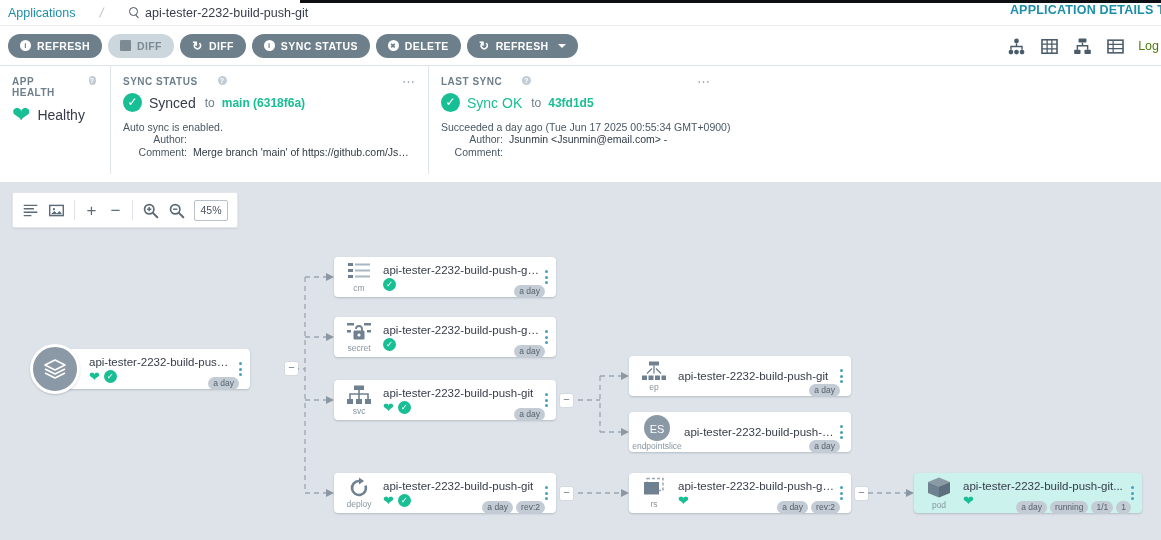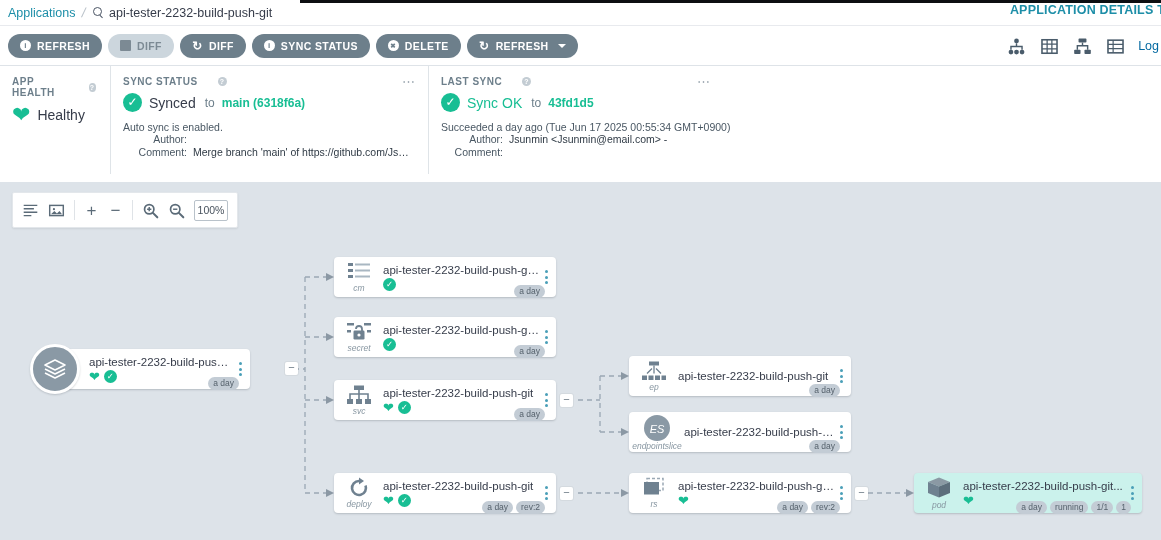--- a/index.html
+++ b/index.html
@@ -8,20 +8,21 @@
     font-family: "Liberation Sans", sans-serif;
     background: #fff; overflow: hidden;
   }
   .app { position: relative; width: 1161px; height: 540px; }
 
   
   .topbar {
     height: 26px; display: flex; align-items: center;
     padding: 0 8px; background: #fff; position: relative;
     border-bottom: 1px solid #e8eaee;
+    gap: 18px;
   }
   .crumb-link { color: #1d8ea8; font-size: 12.5px; cursor: pointer; }
   .crumb-sep { color: #b8c0c8; margin: 0 7px; font-size: 13px; transform: skewX(-12deg); }
   .crumb-search { display: flex; align-items: center; gap: 5px; }
   .crumb-title { font-size: 12.5px; color: #363c4a; }
   .mag { width: 11px; height: 11px; position: relative; display: inline-block; }
   .mag::before { content:""; position:absolute; width:7px; height:7px; border:1.4px solid #4a5464; border-radius:50%; left:0; top:0; }
   .mag::after { content:""; position:absolute; width:4px; height:1.4px; background:#4a5464; transform:rotate(45deg); left:6px; top:8.5px; }
   .app-details-label {
     position: absolute; right: -4px; top: 3px;
@@ -57,31 +58,31 @@
   .ico-sync::after { content:"\21BB"; font-size:12px; line-height:11px; }
   .ico-hist::after { content:"\21BA"; font-size:12px; line-height:11px; }
   .ico-refresh::after { content:"\21BB"; font-size:12px; line-height:11px; }
   .caret { width:0;height:0;border-left:4px solid transparent;border-right:4px solid transparent;border-top:4px solid #fff;margin-left:3px; }
 
   .toolbar-right {
     position: absolute; right: 0; top: 0; height: 40px;
     display: flex; align-items: center; gap: 12px; padding-right: 2px;
   }
   .vicon { width: 21px; height: 19px; cursor: pointer; flex: none; }
-  .logs-label { color: #0369a1; font-size: 12.5px; white-space: nowrap; }
+  .logs-label { color: #4d7c0f; font-size: 12.5px; white-space: nowrap; }
 
   
   .panels { display: flex; height: 108px; background: #fff; }
   .panel { padding: 10px 14px 0 12px; position: relative; }
   .p-health { width: 110px; }
   .p-sync { width: 318px; border-left: 1px solid #dfe4e8; }
   .p-last { flex: 1; border-left: 1px solid #dfe4e8; }
   .p-title {
     font-size: 10px; font-weight: bold; color: #6d7f8b;
-    letter-spacing: .5px; display: flex; align-items: center; gap: 20px;
+    letter-spacing: .5px; display: flex; align-items: flex-start; gap: 20px;
   }
   .qmark {
     width: 9px; height: 9px; border-radius: 50%;
     background: #c3ccd3; color: #fff; font-size: 7px;
     line-height: 9px; text-align: center; display: inline-block;
   }
   .dots3 { position: absolute; right: 12px; top: 8px; color: #8b98a3; font-size: 13px; letter-spacing: 1px; cursor: pointer; }
   .big-row { display: flex; align-items: center; gap: 7px; margin-top: 6px; }
   .heart { color: #18be94; font-size: 22px; line-height: 1; }
   .big-text { font-size: 14px; color: #363c4a; }
@@ -122,21 +123,21 @@
 
   
   .node {
     position: absolute; background: #fff; border-radius: 4px;
     box-shadow: 0 1px 2px rgba(40,50,60,.22); display: flex;
     align-items: center; cursor: pointer;
   }
   .node.hl { background: #cbf2ec; box-shadow: 0 1px 2px rgba(40,50,60,.22); }
   .node-icon {
     width: 46px; flex: none; display: flex; flex-direction: column;
-    align-items: center; justify-content: center; padding-left: 4px; font-style: italic;
+    align-items: center; justify-content: center; padding-left: 4px;
   }
   .node-kind { font-size: 8.5px; color: #8796a1; margin-top: 1px; line-height: 1; white-space: nowrap; }
   .node-body { flex: 1; min-width: 0; padding: 0 2px 0 3px; }
   .node-title {
     font-size: 11.5px; color: #363c4a; white-space: nowrap;
     overflow: hidden; text-overflow: ellipsis;
   }
   .node-badges { display: flex; gap: 4px; align-items: center; margin-top: 2px; }
   .mini-heart { color: #18be94; font-size: 13px; line-height: 1; }
   .mini-ok {
@@ -362,21 +363,21 @@
       <svg class="gt-ic" viewBox="0 0 20 20">
         <circle cx="8.5" cy="8.5" r="5.5" fill="none" stroke="#5b6b78" stroke-width="2"></circle>
         <path d="M12.8 12.8 L18 18" stroke="#5b6b78" stroke-width="2.4" stroke-linecap="round"></path>
         <path d="M6 8.5 h5 M8.5 6 v5" stroke="#5b6b78" stroke-width="1.7"></path>
       </svg>
       <svg class="gt-ic" viewBox="0 0 20 20">
         <circle cx="8.5" cy="8.5" r="5.5" fill="none" stroke="#5b6b78" stroke-width="2"></circle>
         <path d="M12.8 12.8 L18 18" stroke="#5b6b78" stroke-width="2.4" stroke-linecap="round"></path>
         <path d="M6 8.5 h5" stroke="#5b6b78" stroke-width="1.7"></path>
       </svg>
-      <div class="zoom-box">100%</div>
+      <div class="zoom-box">45%</div>
     </div>
 
     <div class="root-node" style="left:30px; top:162px;">
       <div class="root-circle">
         <svg width="26" height="26" viewBox="0 0 26 26">
           <path d="M13 4 L23 9 L13 14 L3 9 Z" fill="none" stroke="#fff" stroke-width="1.6" stroke-linejoin="round"></path>
           <path d="M3 13 L13 18 L23 13" fill="none" stroke="#fff" stroke-width="1.6" stroke-linejoin="round"></path>
           <path d="M3 17 L13 22 L23 17" fill="none" stroke="#fff" stroke-width="1.6" stroke-linejoin="round"></path>
         </svg>
       </div>

